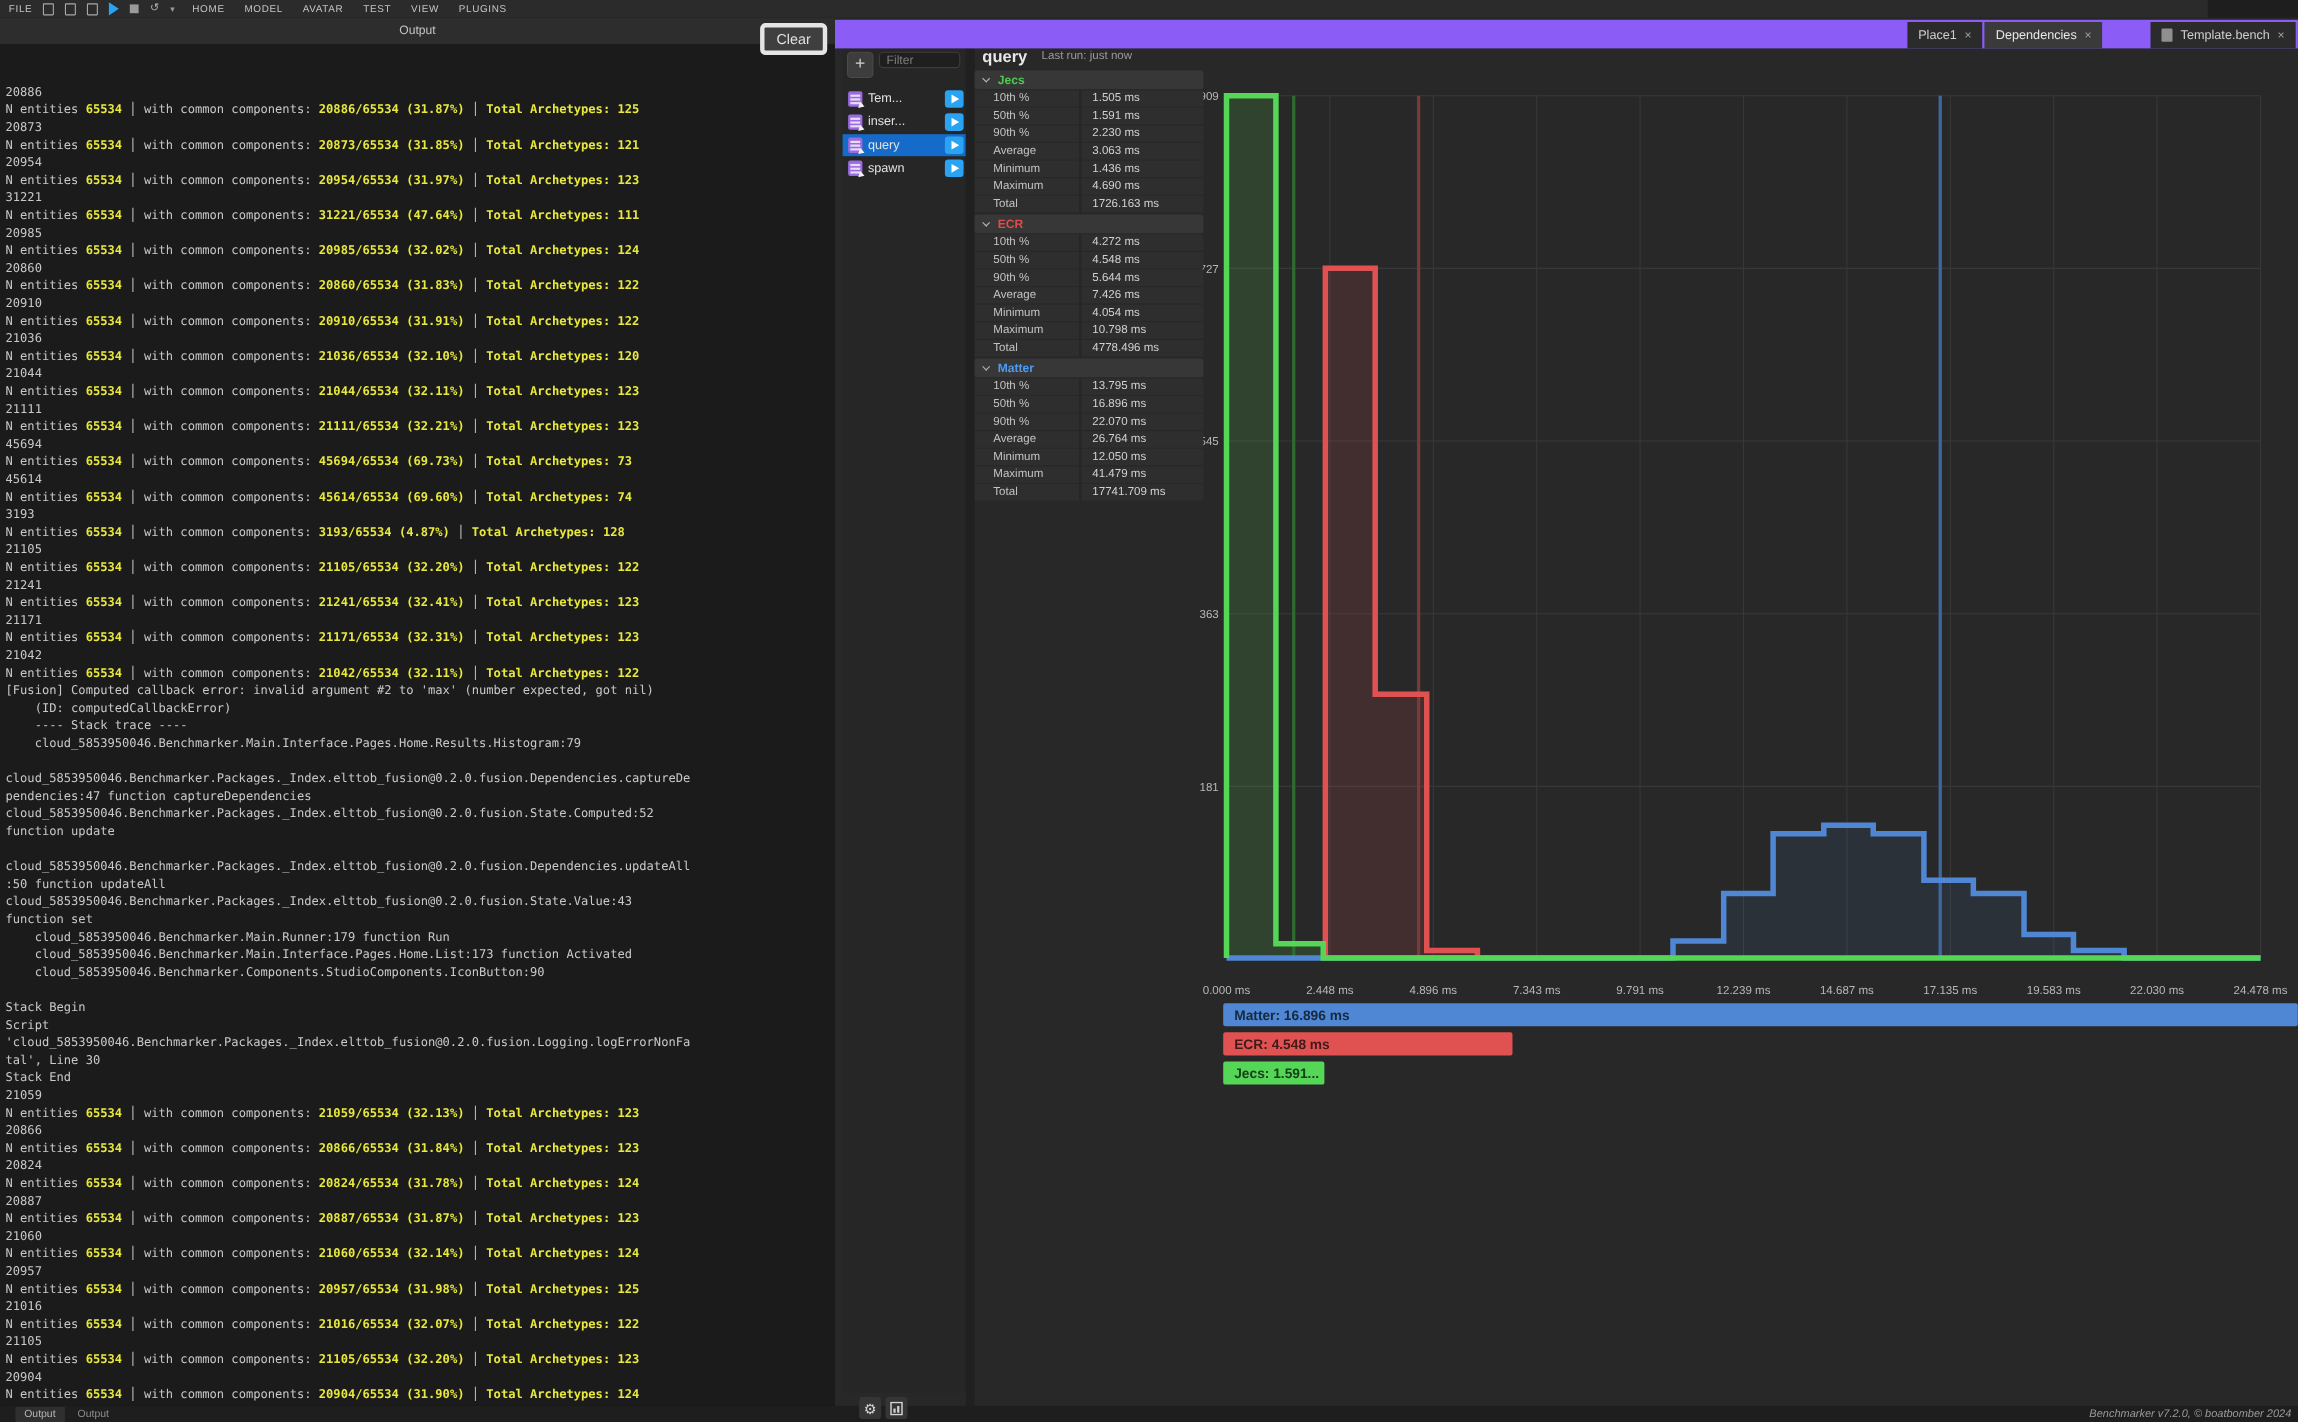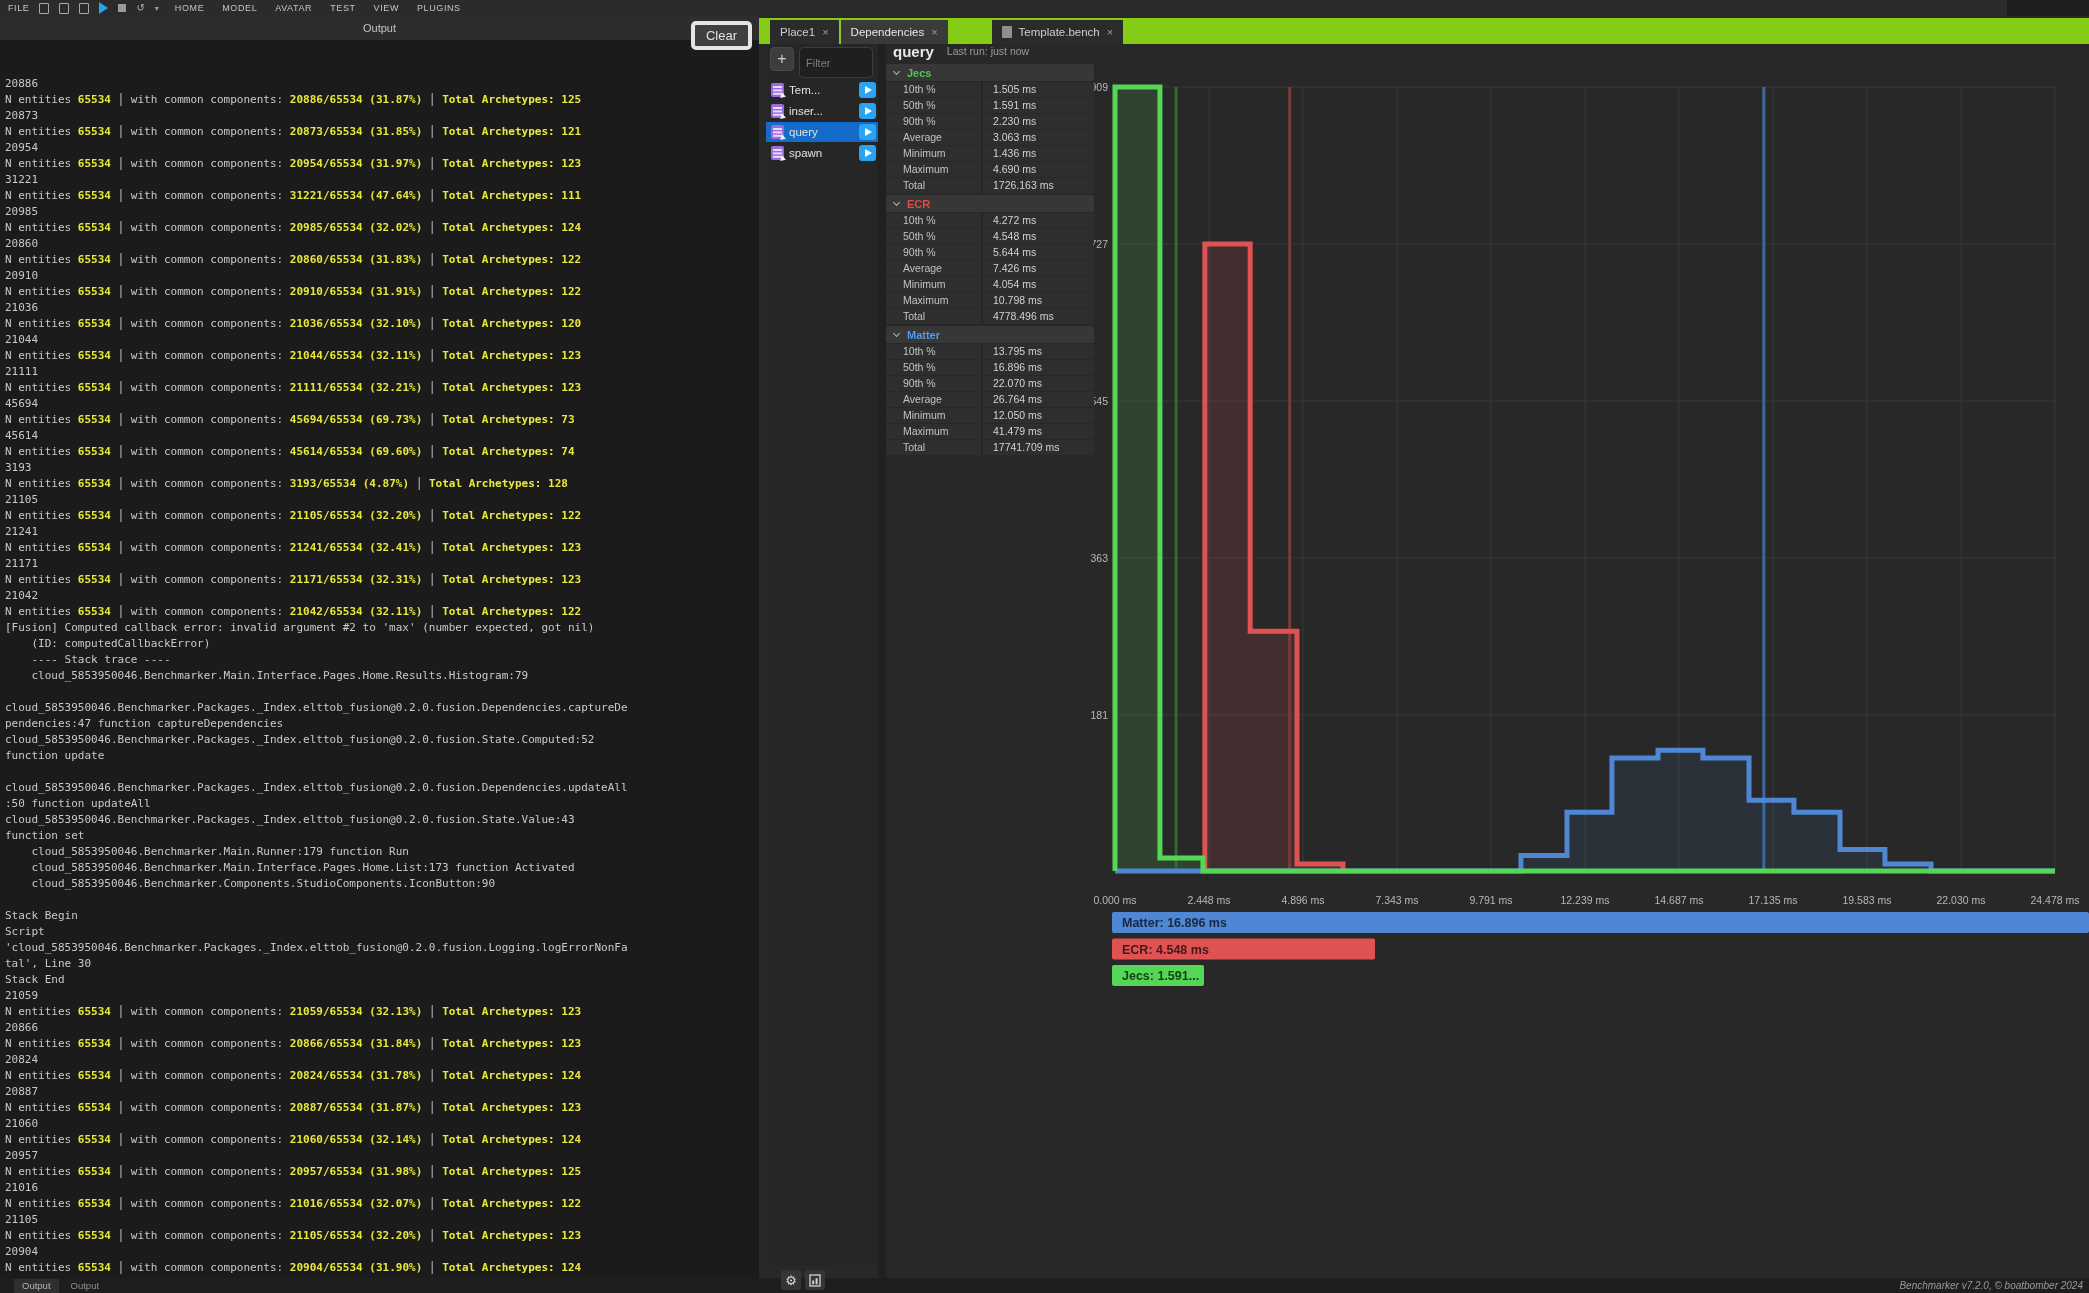--- a/index.html
+++ b/index.html
@@ -35,32 +35,32 @@
   #bottom-strip { position:absolute; left:0; bottom:0; width:2089px; height:15px; background:#1e1e1e; z-index:6; }
   #bottom-tabs { position:absolute; left:14px; bottom:0; display:flex; gap:4px; }
   #bottom-tabs .btab { font-size:9.5px; color:#b5b5b5; padding:1px 8px 2px; background:#2f2f2f; }
   #bottom-tabs .btab:last-child { background:transparent; color:#8d8d8d; }
   #credit { position:absolute; right:6px; bottom:2px; font-size:10px; font-style:italic; color:#9a9a9a; }
   #footer-icons { position:absolute; left:781px; bottom:3px; display:flex; gap:4px; z-index:7; }
   .fico { width:20px; height:20px; background:#353535; border-radius:3px; display:flex; align-items:center; justify-content:center; color:#d5d5d5; font-size:13px; }
 
   
   #right-bg { position:absolute; left:759px; top:16px; right:0; bottom:0; background:#282828; z-index:0; }
-  #tabbar { position:absolute; left:759px; top:18px; right:0; height:26px; background:#84cc16; display:flex; align-items:flex-end; padding-left:11px; z-index:3; }
+  #tabbar { position:absolute; left:759px; top:18px; right:0; height:26px; background:#8b5cf6; display:flex; align-items:flex-end; padding-left:11px; z-index:3;justify-content:flex-end; }
   .tab { height:24px; display:flex; align-items:center; gap:7px; padding:0 10px; background:#2b2b2b; margin-right:2px; font-size:11.5px; color:#cfcfcf; }
   .tab.active { background:#3a3a3a; color:#e8e8e8; }
   .tab .close { color:#9d9d9d; font-size:11px; }
   .tab-gap { width:42px; height:24px; }
   .bench-ico { width:10px; height:12px; background:#8f8f8f; border-radius:1px; position:relative; }
 
   
   #list-panel { position:absolute; left:766px; top:42px; width:112px; height:1224px; background:#262626; z-index:2; }
   #plus-btn { position:absolute; left:4px; top:5px; width:24px; height:24px; background:#3d3d3d; border:1px solid #4a4a4a; border-radius:4px;
     color:#cfcfcf; font-size:16px; display:flex; align-items:center; justify-content:center; }
-  #filter-input { position:absolute; left:33px; top:5px; width:74px; height:31px; background:#1f1f1f; border:1px solid #3c3c3c; border-radius:4px;
+  #filter-input { position:absolute; left:33px; top:5px; width:74px; height:15px; background:#1f1f1f; border:1px solid #3c3c3c; border-radius:4px;
     color:#cfcfcf; font-size:11px; padding:0 6px; font-family:"Liberation Sans",sans-serif; }
   #filter-input::placeholder { color:#7d7d7d; }
   #bench-list { position:absolute; left:0; top:38px; right:0; }
   .bitem { height:20px; margin-bottom:1px; display:flex; align-items:center; padding-left:5px; position:relative; }
   .bitem.selected { background:#146bc9; }
   .bitem .label { font-size:11.5px; color:#e2e2e2; margin-left:5px; }
   .script-icon { width:13px; height:14px; background:#9a6ae0; border-radius:2px; position:relative; flex:0 0 13px; }
   .script-icon::before { content:""; position:absolute; left:2px; top:3px; width:9px; height:1.6px; background:#e7dcf8;
     box-shadow:0 3.4px 0 #e7dcf8, 0 6.8px 0 #e7dcf8; }
   .script-icon::after { content:""; position:absolute; right:-2px; bottom:-2px; width:0; height:0;

